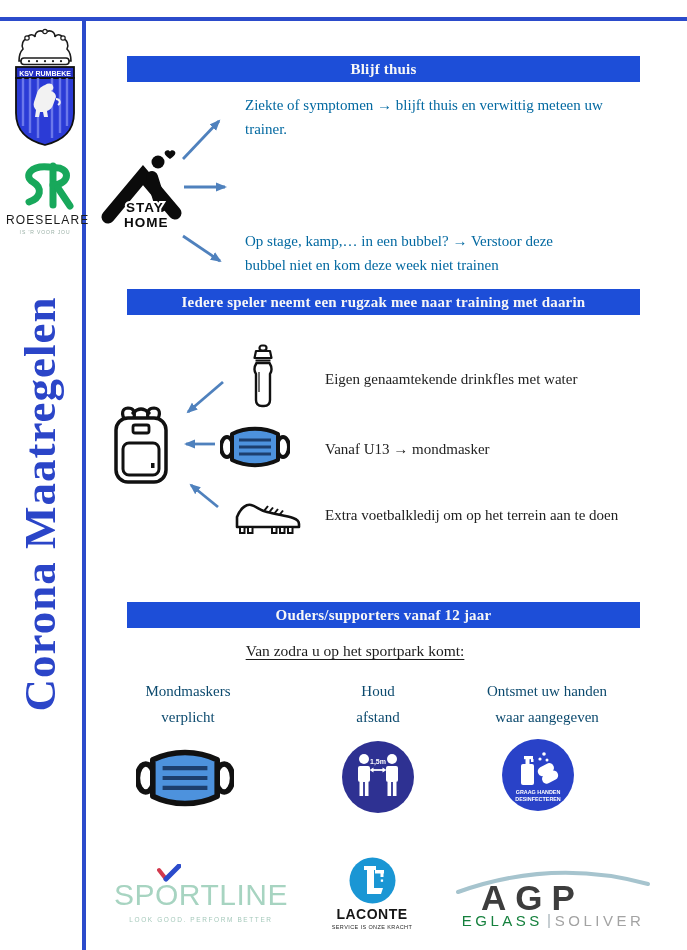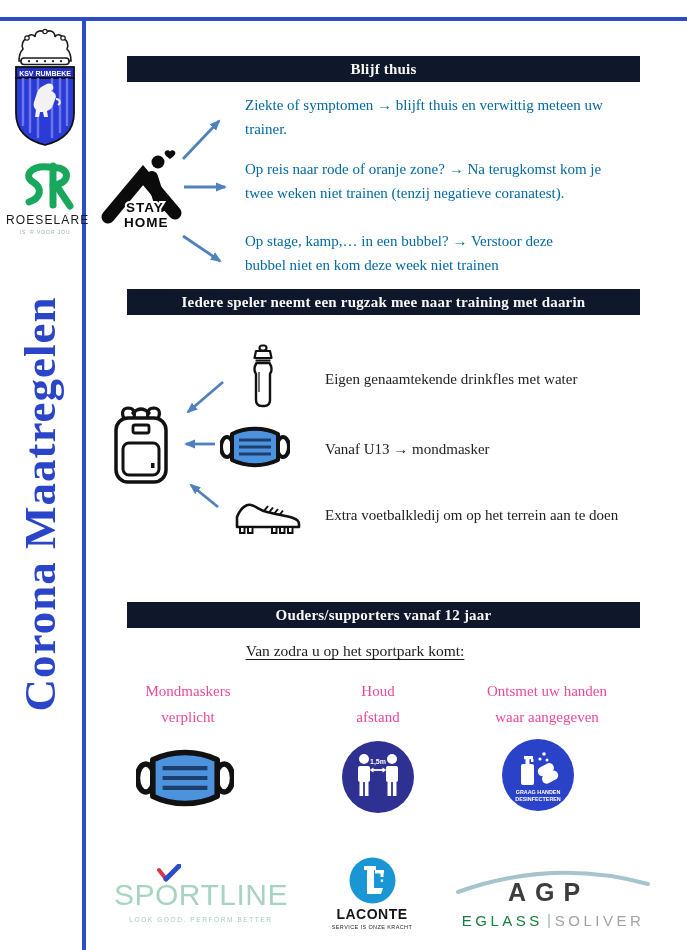--- a/index.html
+++ b/index.html
@@ -16,21 +16,21 @@
   .roeselare{left:6px;top:161px;width:78px;height:78px;text-align:center;}
   .roeselare svg{display:block;margin:0 auto;}
   .ros-name{font-family:"Liberation Sans",sans-serif;font-weight:normal;font-size:12px;
             letter-spacing:1.1px;color:#1b1b1b;margin-top:2px;}
   .ros-tag{font-family:"Liberation Sans",sans-serif;font-size:5px;letter-spacing:0.9px;
            color:#9ab0a6;margin-top:2px;}
   .vtitle{left:-170px;top:478px;width:420px;height:52px;transform:rotate(-90deg);
           font-weight:bold;font-size:45px;letter-spacing:1px;color:#2b45c8;text-align:center;}
 
   
-  .bar{left:127px;width:513px;height:26px;background:#0f172a;color:#f7f7f7;
+  .bar{left:127px;width:513px;height:26px;background:#1d4ed8;color:#f7f7f7;
        font-weight:bold;font-size:15px;line-height:26px;text-align:center;letter-spacing:0.2px;}
   .bar1{top:56px;}  .bar2{top:289px;}  .bar3{top:602px;}
 
   
   .stayhome{left:100px;top:149px;width:84px;height:84px;}
   .arrows{left:0;top:0;width:687px;height:950px;pointer-events:none;}
   .rule{font-size:15px;line-height:24px;color:#0369a1;}
   .rule1{left:245px;top:93px;width:400px;}
   .rule2{left:245px;top:157px;width:372px;}
   .rule3{left:245px;top:229px;width:352px;}
@@ -41,21 +41,21 @@
   .mask2{left:220px;top:425px;width:70px;height:44px;}
   .boot{left:231px;top:497px;width:72px;height:42px;}
   .bitem{font-size:15px;line-height:24px;color:#222;}
   .bitem1{left:325px;top:367px;width:340px;}
   .bitem2{left:325px;top:437px;width:340px;}
   .bitem3{left:325px;top:503px;width:318px;}
 
   
   .subtitle{left:230px;top:642px;width:250px;text-align:center;font-size:15.5px;
             text-decoration:underline;text-underline-offset:3px;color:#1c1c1c;white-space:nowrap;}
-  .col-label{text-align:center;font-size:15px;line-height:26px;color:#ec4899;}
+  .col-label{text-align:center;font-size:15px;line-height:26px;color:#0c4a6e;}
   .c1{left:118px;top:678px;width:140px;}
   .c2{left:343px;top:678px;width:70px;}
   .c3{left:472px;top:678px;width:150px;}
   .mask3{left:136px;top:747px;width:98px;height:62px;}
   .distance{left:341px;top:740px;width:74px;height:74px;}
   .sanitizer{left:500px;top:737px;width:76px;height:76px;}
 
   
   .sportline{left:105px;top:862px;width:192px;height:72px;}
   .sl-check{position:absolute;left:52px;top:2px;width:24px;height:18px;}
@@ -66,22 +66,22 @@
           font-family:"Liberation Sans",sans-serif;font-size:6.5px;letter-spacing:1.6px;color:#a5c9bb;}
   .laconte{left:327px;top:856px;width:90px;height:88px;}
   .lc-circle{position:absolute;left:22px;top:1px;width:47px;height:47px;}
   .lc-name{position:absolute;left:0;top:50px;width:90px;text-align:center;
            font-family:"Liberation Sans",sans-serif;font-weight:bold;font-size:14px;
            letter-spacing:0.5px;color:#161616;}
   .lc-tag{position:absolute;left:0;top:68px;width:90px;text-align:center;
           font-family:"Liberation Sans",sans-serif;font-size:5.5px;letter-spacing:0.4px;color:#2a2a2a;}
   .agp{left:455px;top:856px;width:196px;height:78px;}
   .agp-arc{position:absolute;left:0;top:0;width:196px;height:40px;}
-  .agp-name{position:absolute;left:16px;top:22px;width:155px;text-align:center;
-            font-family:"Liberation Sans",sans-serif;font-weight:bold;font-size:25px;
+  .agp-name{position:absolute;left:0;top:22px;width:155px;text-align:center;
+            font-family:"Liberation Sans",sans-serif;font-weight:bold;font-size:35px;
             letter-spacing:9px;color:#3d3d3d;}
   .agp-sub{position:absolute;left:0;top:56px;width:196px;display:flex;justify-content:center;
            align-items:center;font-family:"Liberation Sans",sans-serif;font-size:15px;letter-spacing:3.5px;}
   .agp-left{color:#15803d;} .agp-right{color:#a3a3a3;}
   .agp-div{width:2px;height:14px;background:#c6ced2;margin:0 5px;}
 </style>
 </head>
 <body>
 
 <div id="poster">
@@ -146,21 +146,20 @@
       <line x1="183" y1="159" x2="219" y2="121" marker-end="url(#ah)"></line>
       <line x1="184" y1="187" x2="225" y2="187" marker-end="url(#ah)"></line>
       <line x1="183" y1="236" x2="220" y2="261" marker-end="url(#ah)"></line>
       <line x1="223" y1="382" x2="188" y2="412" marker-end="url(#ah)"></line>
       <line x1="215" y1="444" x2="186" y2="444" marker-end="url(#ah)"></line>
       <line x1="218" y1="507" x2="191" y2="485" marker-end="url(#ah)"></line>
     </g>
   </svg>
 
   <div class="abs rule rule1">Ziekte of symptomen → blijft thuis en verwittig meteen uw trainer.</div>
-  <div class="abs rule rule2">Op reis naar rode of oranje zone? → Na terugkomst kom je twee weken niet trainen (tenzij negatieve coranatest).</div>
   <div class="abs rule rule3">Op stage, kamp,… in een bubbel? → Verstoor deze bubbel niet en kom deze week niet trainen</div>
 
   <svg class="abs backpack" viewBox="0 0 60 84">
     <path d="M22,10 Q30,2 38,10" stroke="#111" stroke-width="3.5" fill="none" stroke-linecap="round"></path>
     <path d="M14,18 Q8,6 17,5 Q25,5 23,15" stroke="#111" stroke-width="3.2" fill="none" stroke-linecap="round"></path>
     <path d="M46,18 Q52,6 43,5 Q35,5 37,15" stroke="#111" stroke-width="3.2" fill="none" stroke-linecap="round"></path>
     <rect x="5" y="15" width="50" height="64" rx="12" fill="#fff" stroke="#111" stroke-width="3.5"></rect>
     <rect x="22" y="22" width="16" height="8" rx="2" fill="#fff" stroke="#111" stroke-width="2.8"></rect>
     <rect x="12" y="40" width="36" height="32" rx="6" fill="#fff" stroke="#111" stroke-width="3"></rect>
     <rect x="40" y="60" width="3.5" height="5" fill="#111"></rect>

